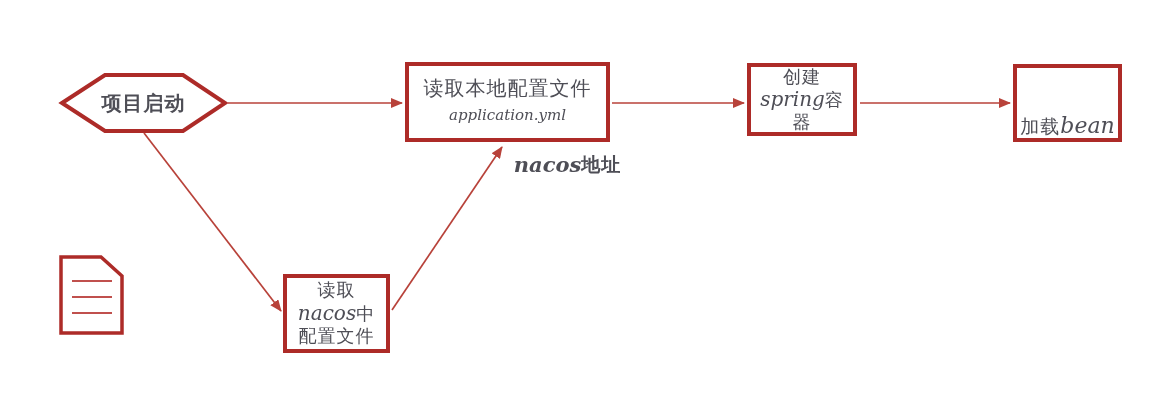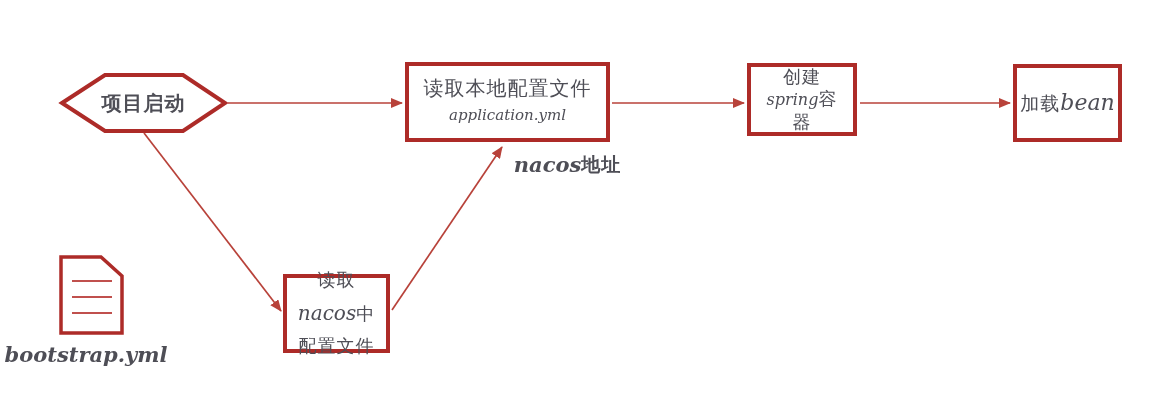--- a/index.html
+++ b/index.html
@@ -46,28 +46,28 @@
   
   #start-label { left: 62px; top: 75px; width: 163px; height: 57px; font-size: 20px; }
 
   
   #read-local-box { left: 405px; top: 62px; width: 205px; height: 80px; }
   #read-local-box .l1 { font-size: 20px; line-height: 27px; }
   #read-local-box .l2 { font-size: 15px; line-height: 27px; }
 
   #spring-box { left: 747px; top: 63px; width: 110px; height: 73px; }
   #spring-box .row { font-size: 18px; line-height: 22px; }
-  #spring-box .latin-hand { font-size: 16px; font-style: italic; }
+  #spring-box .latin-hand { font-size: 20px; font-style: italic; }
 
-  #bean-box { left: 1013px; top: 64px; width: 109px; height: 78px; }
+  #bean-box { left: 1013px; top: 64px; width: 109px; height: 78px; justify-content: flex-end; }
   #bean-box .row { font-size: 19px; line-height: 24px; }
   #bean-box .latin-hand { font-size: 22px; }
 
   
-  #nacos-box { left: 283px; top: 274px; width: 107px; height: 79px; gap: 10px; }
+  #nacos-box { left: 283px; top: 274px; width: 107px; height: 79px; }
   #nacos-box .row { font-size: 18px; line-height: 22.5px; }
   #nacos-box .latin-hand { font-size: 20px; }
 
   
   #nacos-note { left: 505px; top: 151px; width: 125px; height: 27px; font-size: 19px; }
   #nacos-note .latin-hand { font-size: 21px; }
   #bootstrap-label { left: 16px; top: 341px; width: 140px; height: 27px; font-size: 21px; }
 </style>
 </head>
 <body>
@@ -124,15 +124,14 @@
       <span class="latin-hand">nacos</span><span class="cjk">中</span>
     </div>
     <div class="row cjk">配置文件</div>
   </div>
 
   <div id="nacos-note" class="label">
     <span class="latin-hand">nacos</span>
       <span class="cjk">地址</span>
   </div>
 
-  <div id="bootstrap-label" class="label latin-hand">bootstrap.yml</div>
 
 </div>
 
 </body></html>

